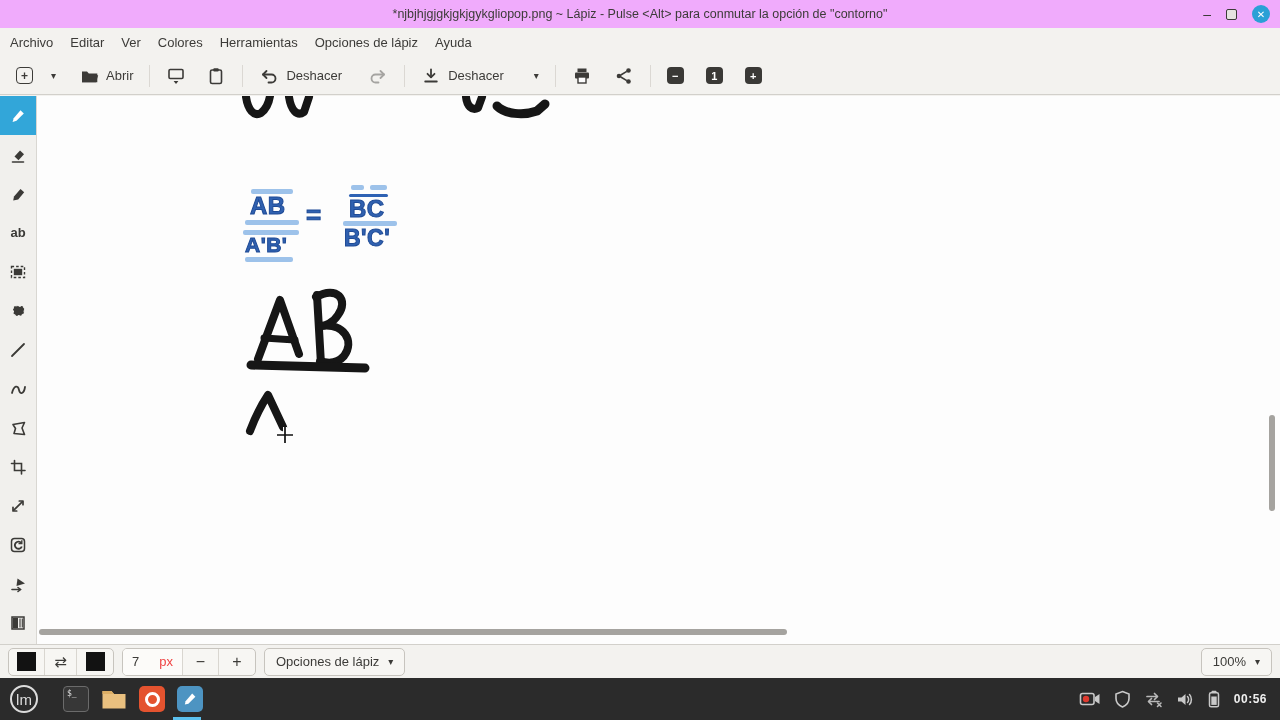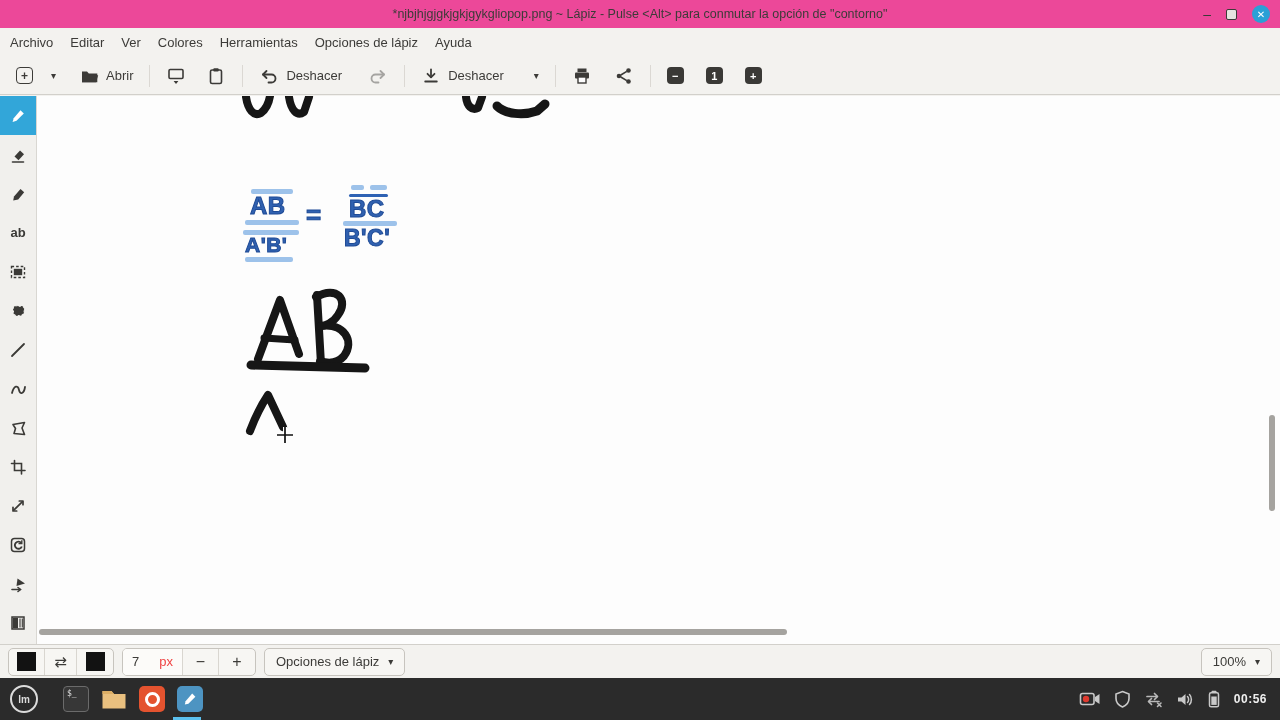--- a/index.html
+++ b/index.html
@@ -1,21 +1,21 @@
 <!DOCTYPE html>
 <html><head>
 <meta charset="utf-8">
 <style>
   * { box-sizing: border-box; margin: 0; padding: 0; }
   html,body { width:1280px; height:720px; overflow:hidden;
     font-family:"Liberation Sans","DejaVu Sans",sans-serif; background:#f3f2ef; }
 
   
   #titlebar { position:absolute; top:0; left:0; width:1280px; height:28px;
-    background:#ec4899; display:flex; align-items:center; justify-content:center; }
+    background:#f0abfc; display:flex; align-items:center; justify-content:center; }
   #titlebar .title { font-size:12.5px; color:#3c3b38; }
   #win-controls { position:absolute; right:10px; top:0; height:28px;
     display:flex; align-items:center; gap:15px; }
   .min-glyph { font-size:14px; color:#3c3b38; line-height:1; }
   .max-box { width:11px; height:11px; border:1.5px solid #3c3b38; border-radius:2px; background:#e6e4e0; }
   .close-circle { width:18px; height:18px; border-radius:50%; background:#2aa0d6; color:#fff;
     font-size:10px; font-weight:bold; display:flex; align-items:center; justify-content:center; }
 
   
   #menubar { position:absolute; top:28px; left:0; width:1280px; height:29px;
@@ -73,21 +73,21 @@
   .drop-btn { height:28px; border:1px solid #c7c4be; border-radius:5px; background:#f7f6f3;
     display:flex; align-items:center; gap:9px; padding:0 11px; }
   #zoom-select { margin-left:auto; }
 
   
   #taskbar { position:absolute; left:0; top:678px; width:1280px; height:42px;
     background:#2b2b2b; display:flex; align-items:center; padding:0 5px; }
   .task-item { position:relative; height:42px; display:flex; align-items:center; justify-content:center; }
   .mint-circle { width:28px; height:28px; border:2px solid #dcdcdc; border-radius:50%;
     display:flex; align-items:center; justify-content:center;
-    color:#dcdcdc; font-weight:700; font-size:10px; }
+    color:#dcdcdc; font-weight:400; font-size:15px; }
   .term-box { width:26px; height:26px; background:#373737; border:1px solid #6b6b6b; border-radius:4px;
     color:#e0e0e0; font-size:8px; padding:2px 0 0 3px; font-family:"DejaVu Sans Mono",monospace; }
   .ff-box { width:26px; height:26px; border-radius:5px; background:#e4532f;
     display:flex; align-items:center; justify-content:center; }
   .ff-ring { width:15px; height:15px; border:3.5px solid #fff; border-radius:50%; }
   .draw-box { width:26px; height:26px; border-radius:5px; background:#4d94c2;
     display:flex; align-items:center; justify-content:center; }
   .active-ind { position:absolute; bottom:0; left:2px; width:28px; height:3px; background:#5bc0ee; }
   #tray { margin-left:auto; display:flex; align-items:center; gap:13px; padding-right:8px; }
   .clock { color:#efefef; font-size:12px; font-weight:700; letter-spacing:.5px; }

